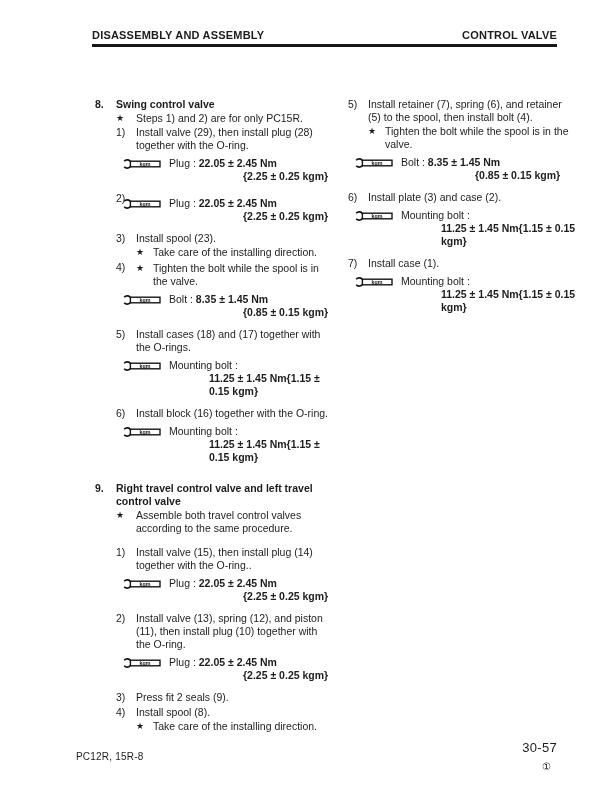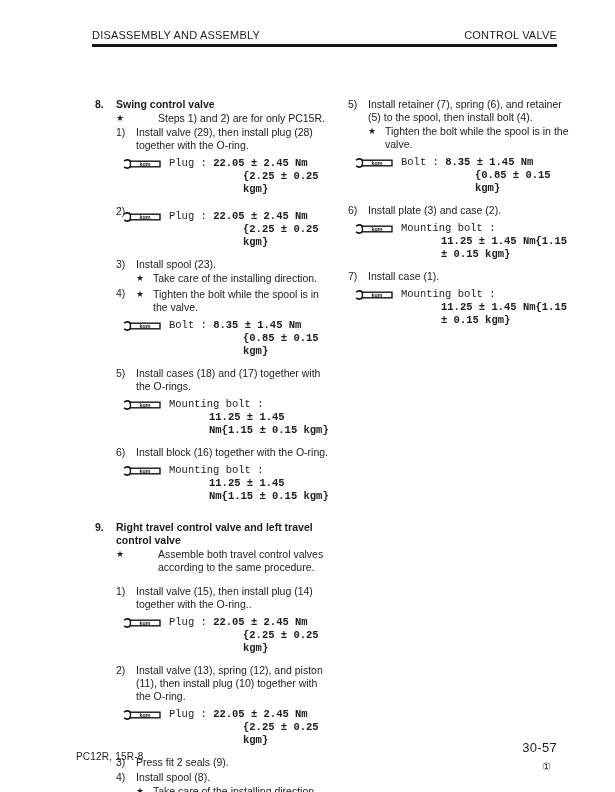--- a/index.html
+++ b/index.html
@@ -5,46 +5,46 @@
   html,body{margin:0;padding:0;}
   body{
     width:615px;height:792px;background:#ffffff;position:relative;
     font-family:"Liberation Sans", sans-serif;color:#1c1c1c;
     -webkit-font-smoothing:antialiased;
   }
   .page{position:absolute;inset:0;background:#fff;overflow:hidden;}
 
   
   .hdr{position:absolute;left:92px;width:465px;top:29px;display:flex;justify-content:space-between;
-       font-weight:normal;font-size:11px;letter-spacing:.2px;}
+       font-weight:bold;font-size:11px;letter-spacing:.2px;}
   .hdr-rule{position:absolute;left:92px;width:465px;top:44px;height:3px;background:#161616;}
 
   
   .col{position:absolute;top:98px;font-size:10.5px;line-height:13px;}
   .col.left{left:95px;width:237px;}
   .col.right{left:348px;width:228px;}
 
   .sec-head{display:flex;font-weight:bold;margin-bottom:1px;}
   .sec-num{width:21px;flex:none;}
   .sec-title{flex:1;}
 
   .note{display:flex;margin-left:21px;margin-bottom:1px;}
   .note .star{width:20px;flex:none;font-size:9px;line-height:13px;}
-  .note .ntext{flex:1;margin-left:22px;}
+  .note .ntext{flex:1;}
 
   .step{display:flex;margin-left:21px;margin-bottom:2px;}
   .step-num{width:20px;flex:none;}
   .step-body{flex:1;min-width:0;}
   .step-note{display:flex;margin-top:1px;}
   .step-note .star{width:17px;flex:none;font-size:9px;line-height:13px;}
   .step-note .ntext{flex:1;}
 
   .tq{display:flex;align-items:flex-start;margin:5px 0 7px -15px;}
   .wrench{flex:none;width:41px;height:12px;margin-right:7px;margin-top:1px;}
-  .tq-lines{flex:1;font-family:Liberation Mono, monospace;}
+  .tq-lines{flex:1;}
   .tq-l1 .tql{font-weight:normal;}
   .tq-l1 b{font-weight:bold;}
   .tq-l2{font-weight:bold;margin-left:40px;}
   .tq-l2.pad{padding-left:34px;}
 
   .sec9{margin-top:11px;}
   .gap-after{margin-bottom:11px;}
 
   
   .ftr-model{position:absolute;left:76px;top:751px;font-size:10px;letter-spacing:.2px;}

